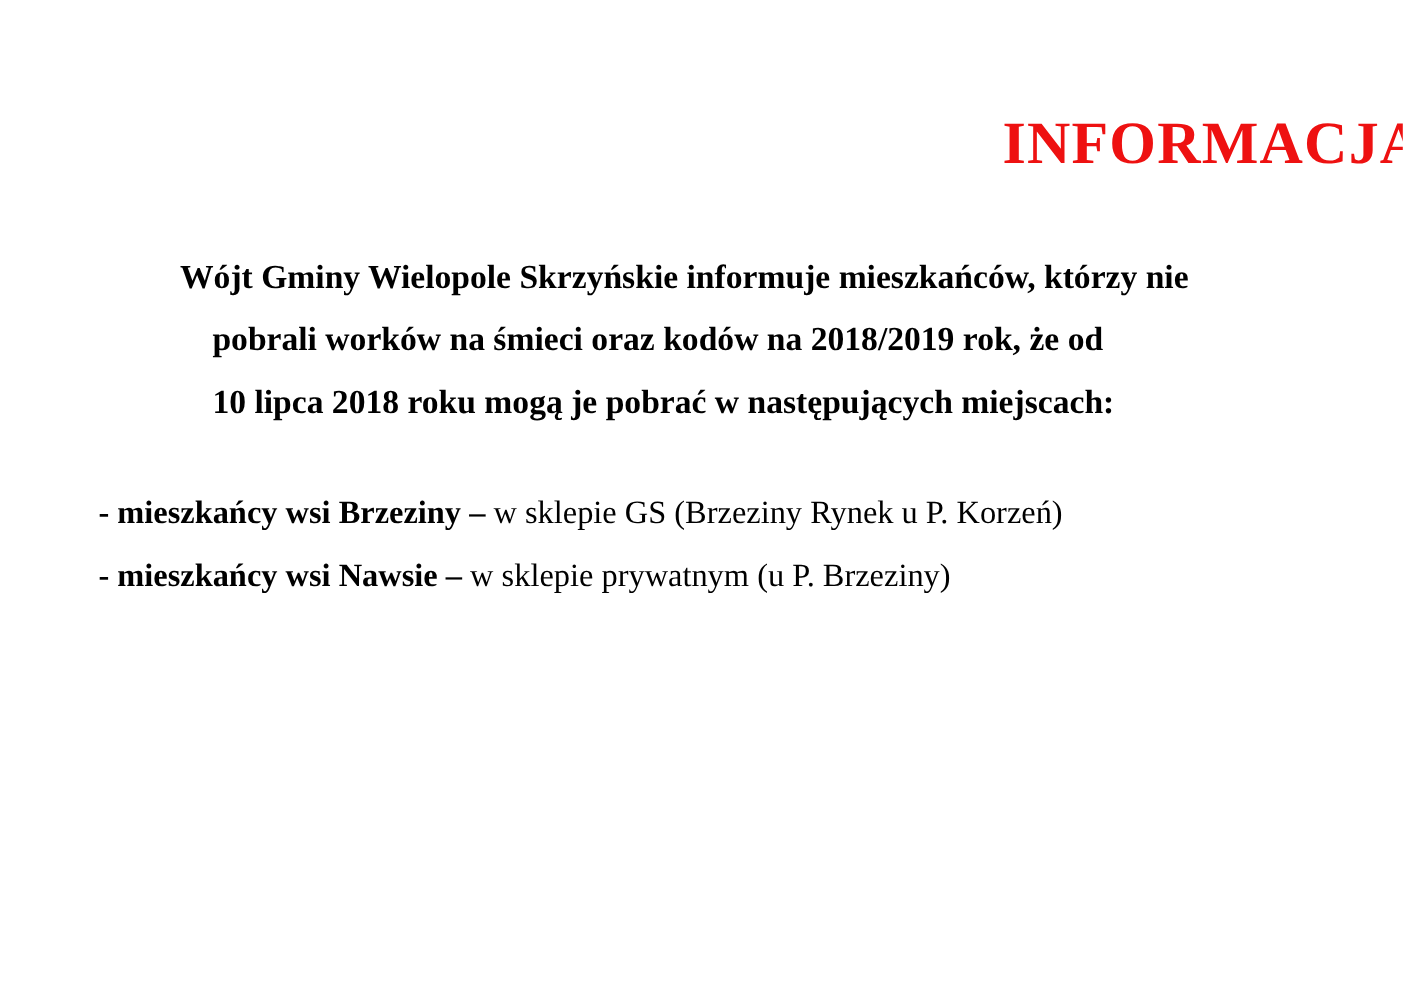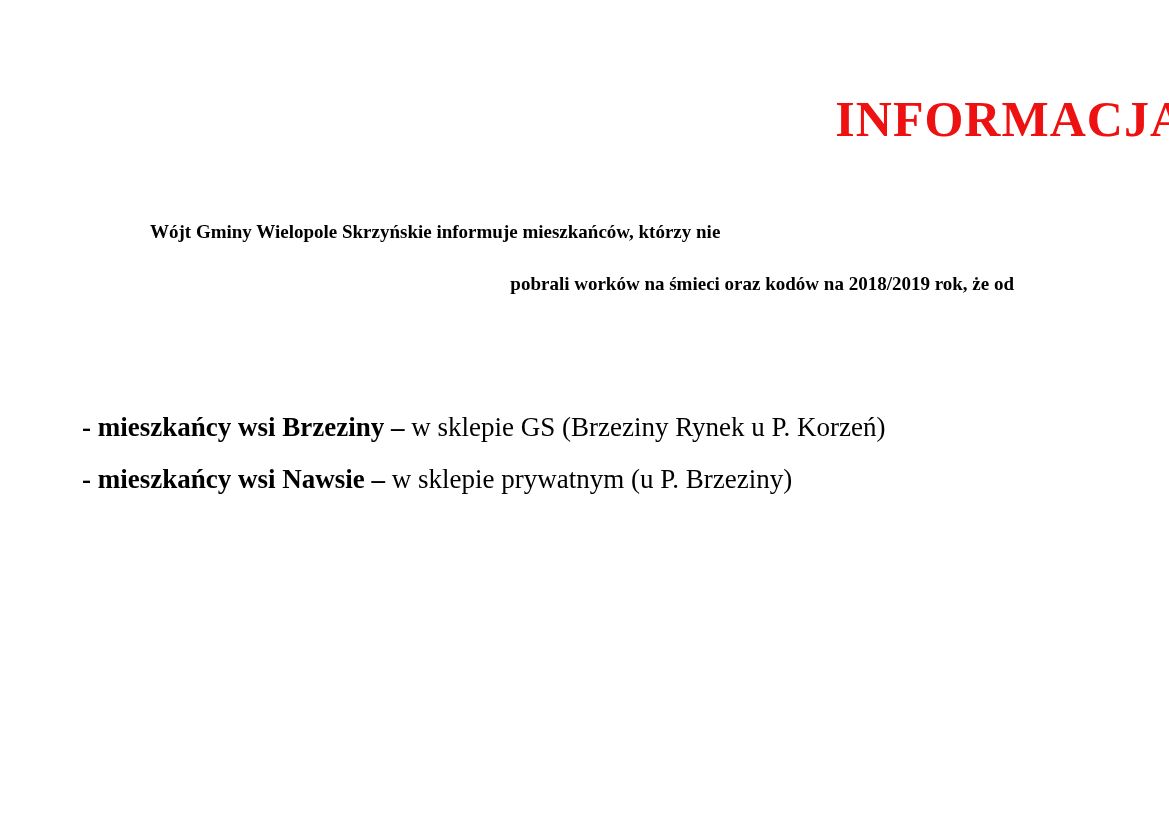--- a/index.html
+++ b/index.html
@@ -29,30 +29,30 @@
     font-size: 50px;
     line-height: 1;
     font-weight: bold;
     letter-spacing: 1px;
   }
   .paragraph {
     position: absolute;
     top: 206px;
     left: 0;
     width: 1014px;
-    font-size: 19px;
+    font-size: 28px;
     font-weight: bold;
   }
   .pline {
     margin: 0;
     line-height: 52px;
     white-space: pre;
   }
   .pline-0 { margin-left: 150px; }
-  .pline-1 { margin-left: 177px; text-align: right; }
+  .pline-1 { margin-left: 177px; }
   .pline-2 { margin-left: 177px; }
   .locations {
     position: absolute;
     top: 401px;
     left: 82px;
     width: 1060px;
     font-size: 27px;
   }
   .loc {
     margin: 0;
@@ -64,20 +64,21 @@
 </head>
 <body>
 
 <div class="page">
 
   <h1 class="title" style="color: rgb(238, 17, 17);">INFORMACJA</h1>
 
   <div class="paragraph">
     <p class="pline pline-0">Wójt Gminy Wielopole Skrzyńskie informuje mieszkańców, którzy nie</p>
     <p class="pline pline-1">pobrali worków na śmieci oraz kodów na 2018/2019 rok, że od</p>
+    <p class="pline pline-2">10 lipca 2018 roku mogą je pobrać w następujących miejscach:</p>
   </div>
 
   <div class="locations">
     <p class="loc"><span class="b">- mieszkańcy wsi Brzeziny –</span><span> w sklepie GS (Brzeziny Rynek u P. Korzeń)</span></p>
     <p class="loc"><span class="b">- mieszkańcy wsi Nawsie –</span><span> w sklepie prywatnym (u P. Brzeziny)</span></p>
   </div>
 
 </div>
 
 </body></html>

